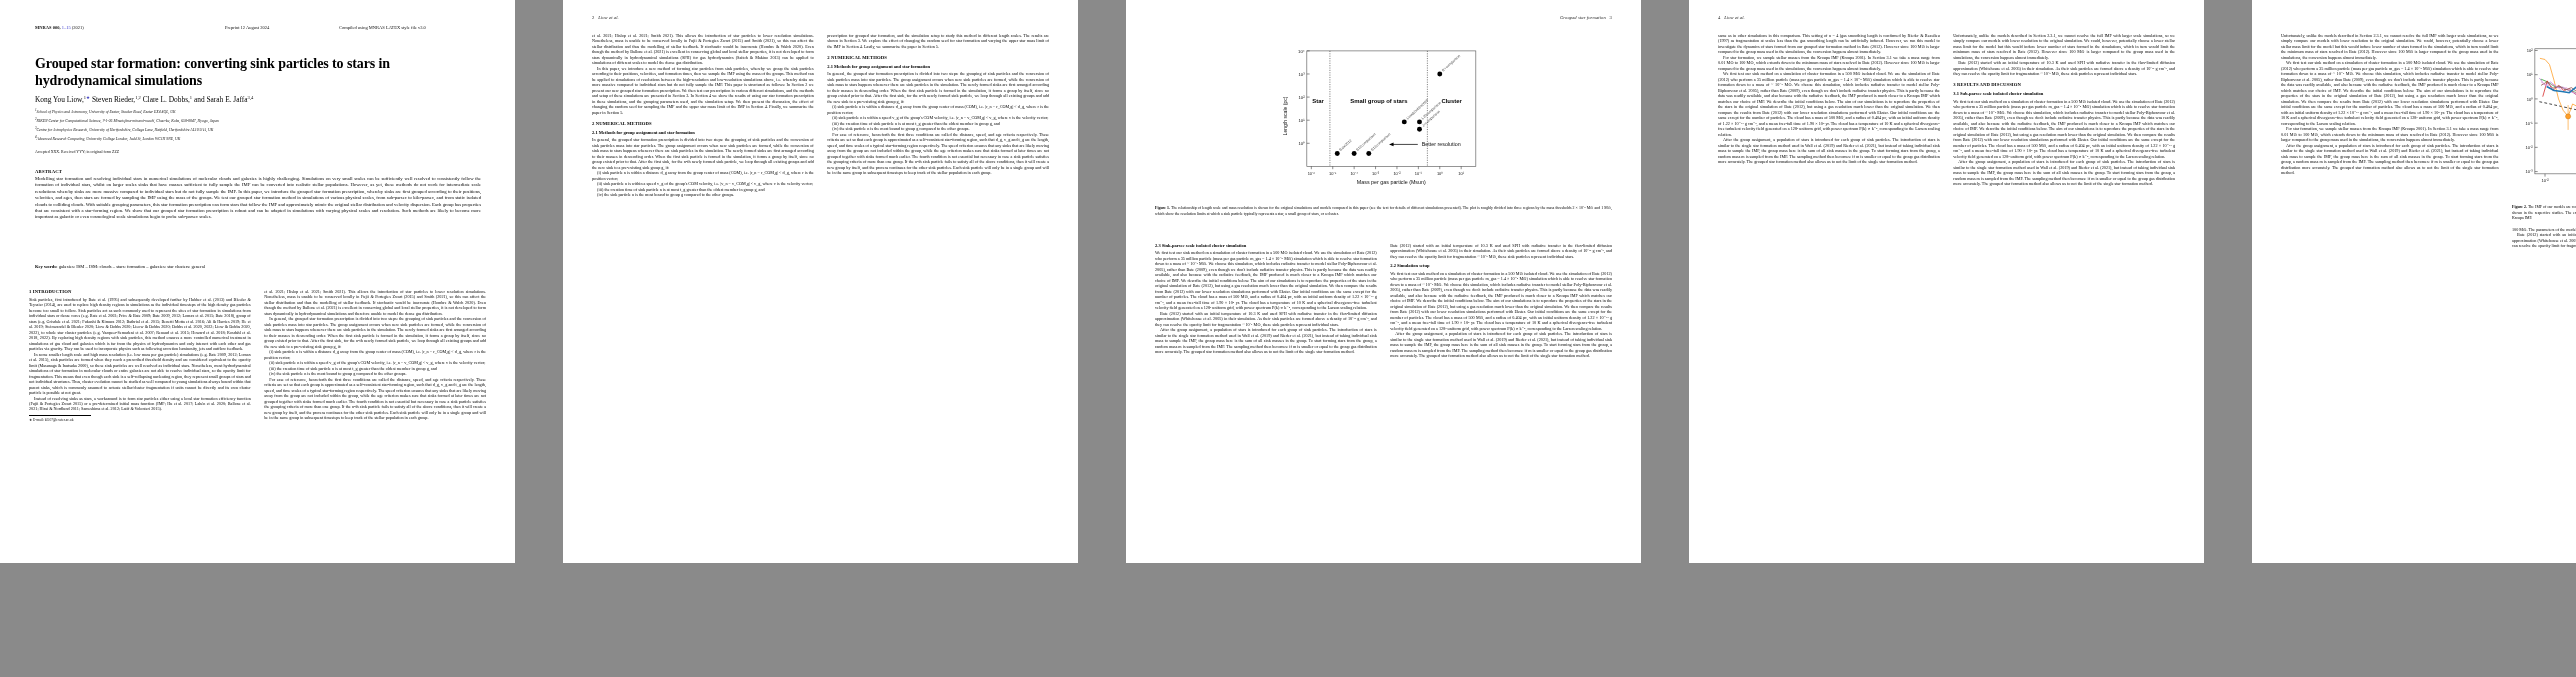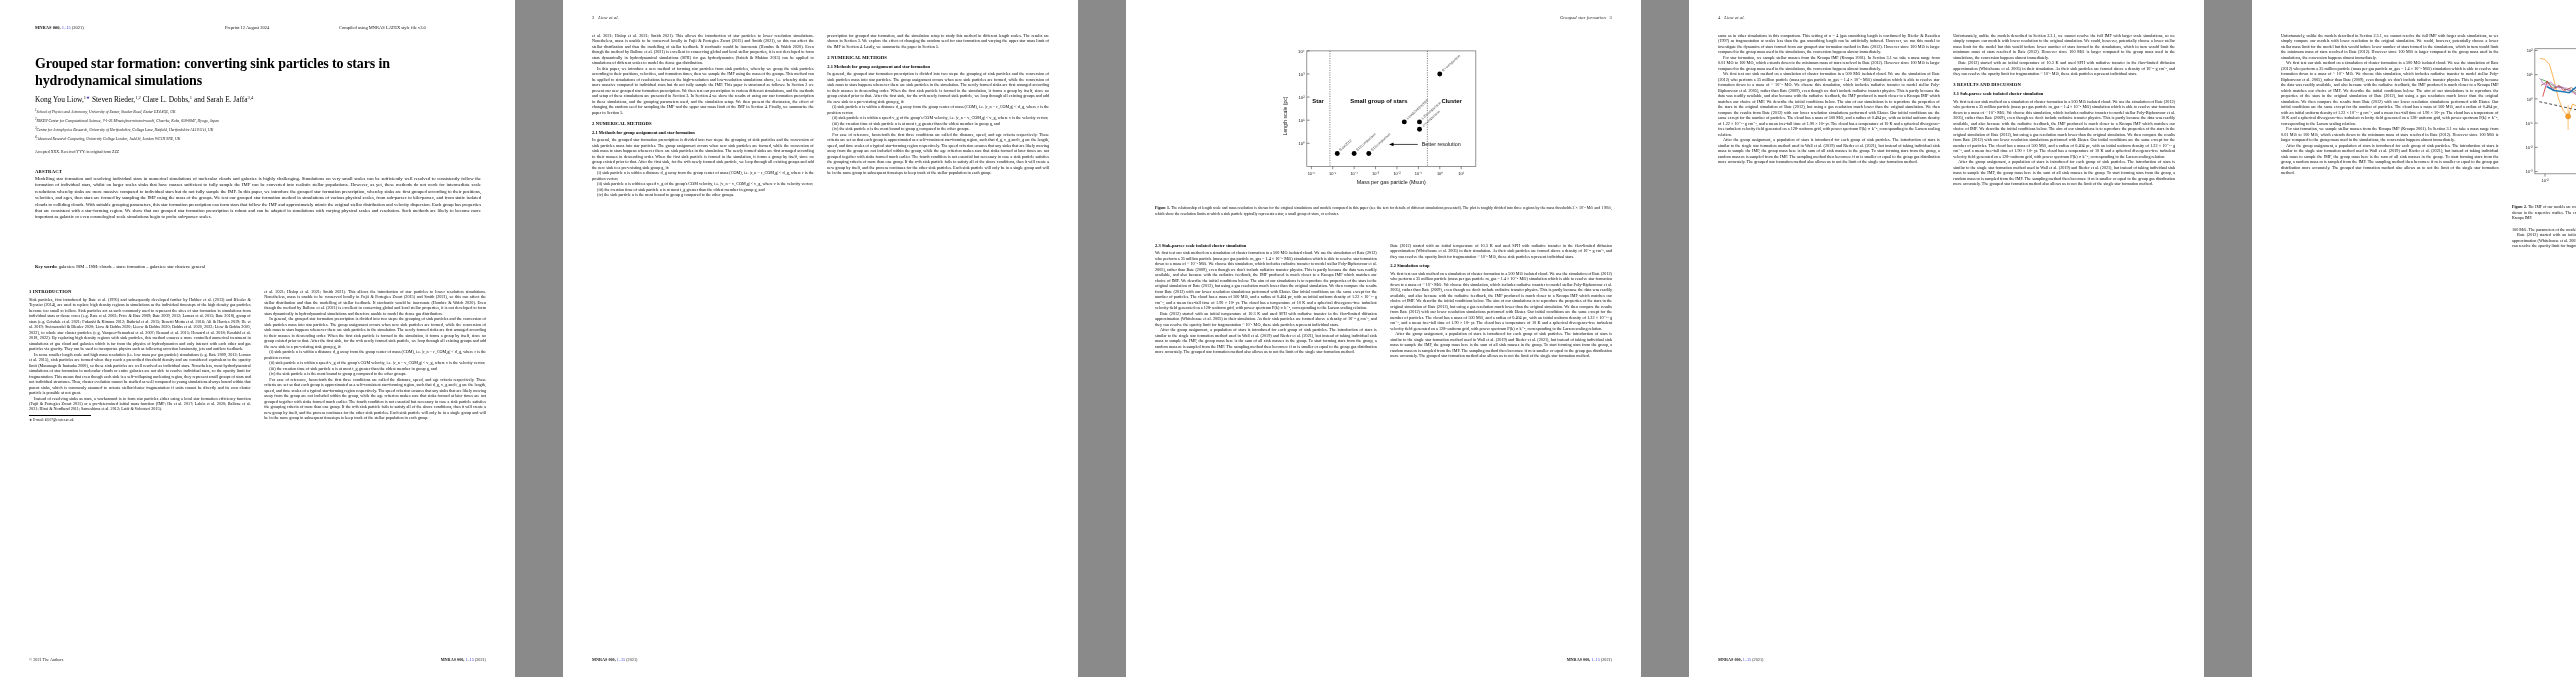--- a/index.html
+++ b/index.html
@@ -1,17 +1,17 @@
 <!DOCTYPE html>
 <html style="font-size:9px"><head>
 <meta charset="utf-8">
 <style>
   html,body{margin:0;padding:0;background:#8a8a8a;}
   body{font-family:"Liberation Serif",serif;}
-  .sheet{width:2576px;height:677px;position:relative;background:#8a8a8a;overflow:hidden;display:flex;gap:48px;}
+  .sheet{width:2576px;height:563px;position:relative;background:#8a8a8a;overflow:hidden;display:flex;gap:48px;}
   .page{position:relative;background:#fff;height:677px;overflow:hidden;flex:0 0 auto;}
   .p1{width:515px}.p2{width:515px}.p3{width:515px}.p4{width:515px}.p5{width:515px}
 
   
   .runhead{position:absolute;top:15.2px;font-size:4.6px;font-style:italic;color:#1a1a1a;letter-spacing:0.1px;}
   .runhead.left{left:29px}
   .runhead.right{right:29px}
   .runhead .pno{font-style:normal;}
   .footer{position:absolute;bottom:14.7px;font-size:4.2px;color:#1a1a1a;}
   .footer.left{left:29px}.footer.right{right:29px}

